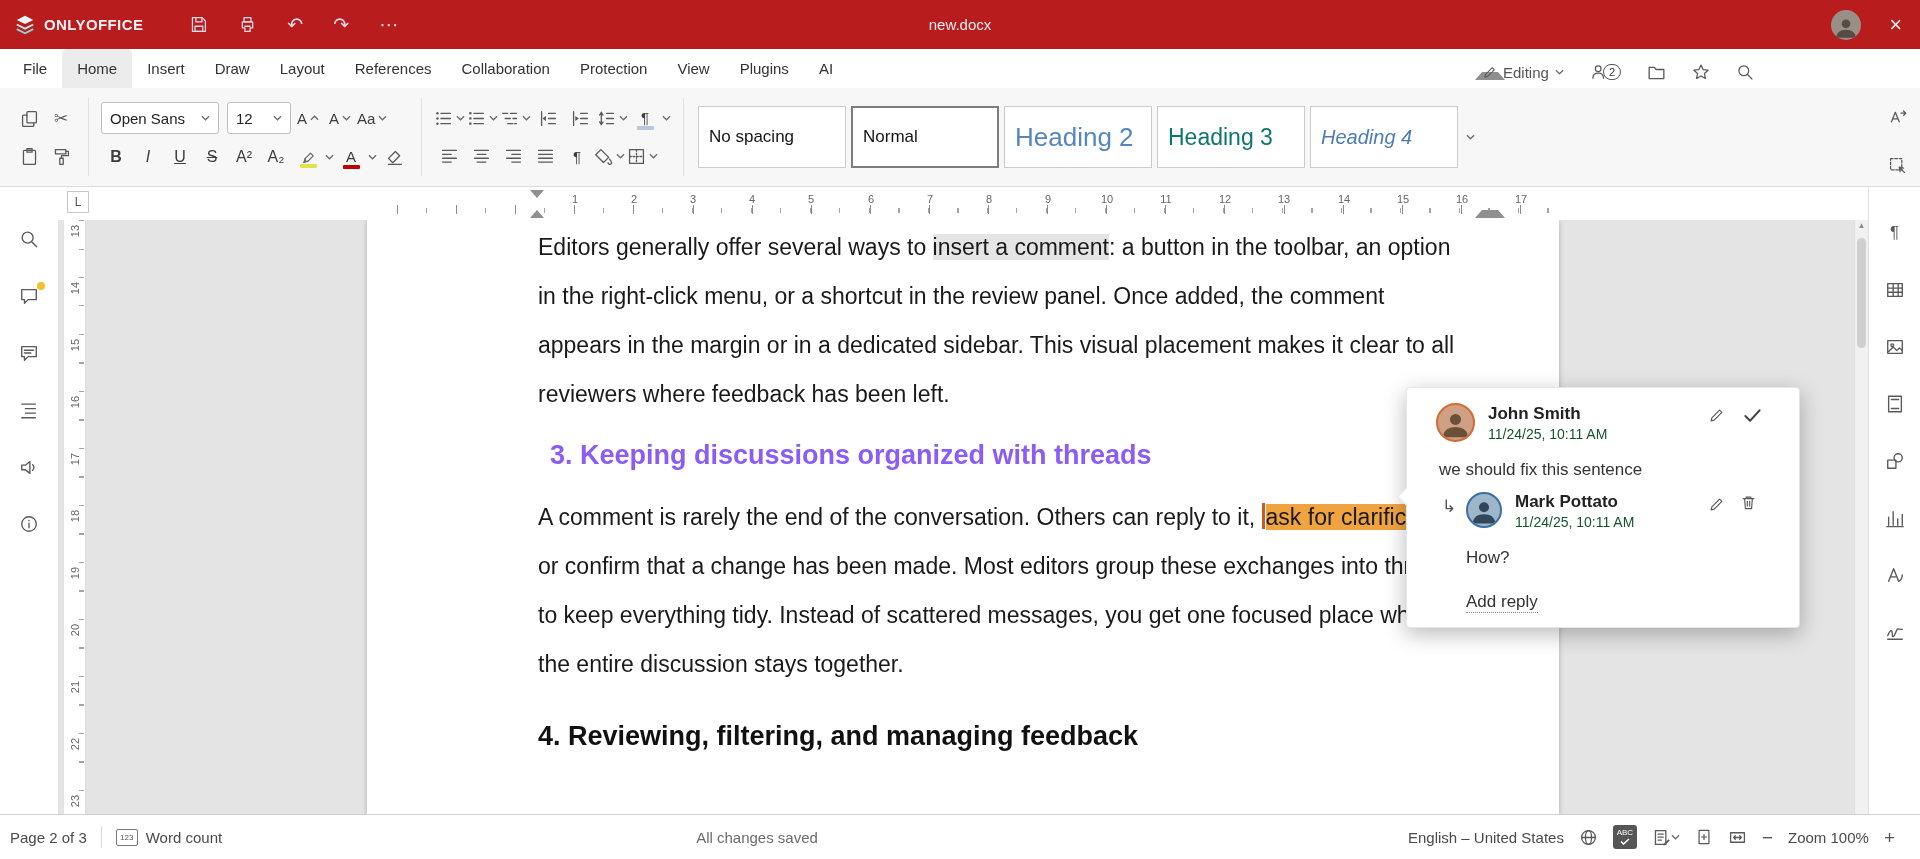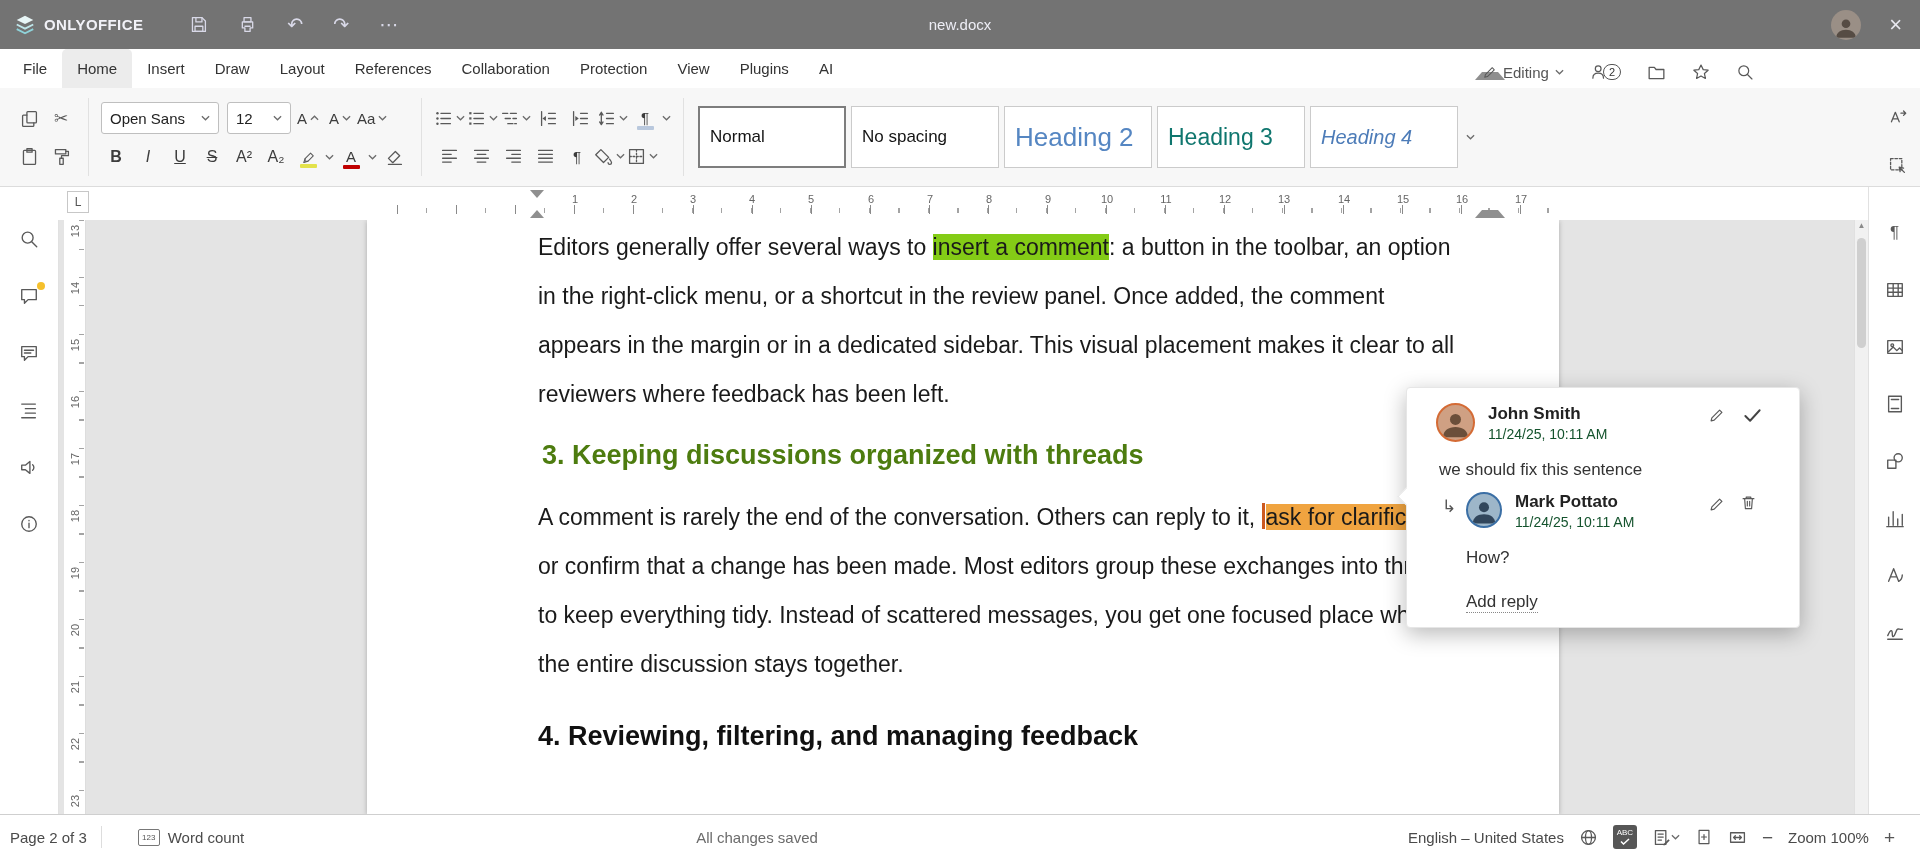--- a/index.html
+++ b/index.html
@@ -10,21 +10,21 @@
     user-select:none;
   }
   
   .ic { stroke:#595959; fill:none; stroke-width:1.5; stroke-linecap:round; stroke-linejoin:round; }
   .ic.w { stroke:#d9d9e8; }
   .chev { width:9px; height:6px; stroke:#6b6b6b; fill:none; stroke-width:1.4; }
   .uic { font-size:17px; color:#595959; line-height:1; }
   .wic { color:#d9d9e8; font-size:19px; line-height:1; }
 
   
-  .titlebar { position:absolute; left:0; top:0; right:0; height:49px; background:#737373;
+  .titlebar { position:absolute; left:0; top:0; right:0; height:49px; background:#b91c1c;
     display:flex; align-items:center; color:#fff; z-index:50; }
   .tb-logo { display:flex; align-items:center; gap:8px; padding-left:14px; }
   .logo-text { font-size:15px; font-weight:bold; letter-spacing:.4px; color:#f2f2f8; }
   .tb-actions { display:flex; align-items:center; gap:30px; margin-left:46px; }
   .tbtn { background:none; border:none; cursor:pointer; display:flex; align-items:center; justify-content:center; }
   .tb-doc { position:absolute; left:50%; transform:translateX(-50%); font-size:15px; color:#eeeef6; }
   .tb-right { margin-left:auto; display:flex; align-items:center; gap:28px; padding-right:18px; }
   .avatar { border-radius:50%; overflow:hidden; display:flex; align-items:flex-end; justify-content:center; }
   .av-lg { width:30px; height:30px; background:#9a8f86; }
   .tb-close { color:#e8e8f0; font-size:22px; line-height:1; }
@@ -100,23 +100,23 @@
   .rail-btn { position:relative; width:26px; height:22px; background:none; border:none; cursor:pointer;
     display:flex; align-items:center; justify-content:center; }
   .dot { position:absolute; top:-3px; right:-3px; width:8px; height:8px; border-radius:50%; background:#f5c02c; }
 
   
   .docarea { position:absolute; left:59px; right:52px; top:220px; bottom:45px; background:#e4e4e4; overflow:hidden; }
   .page { position:absolute; left:308px; top:0; width:1192px; height:100%; background:#fff;
     box-shadow:0 1px 5px rgba(0,0,0,.25); cursor:text; }
   .pagetext { padding:3px 90px 0 171px; font-size:23px; line-height:49px; color:#1a1a1a; }
   .docp { margin:0; }
-  .doch3 { font-size:27px; font-weight:bold; color:#4d7c0f; margin:16px 4px 18px; line-height:40px; }
+  .doch3 { font-size:27px; font-weight:bold; color:#8b5cf6; margin:16px 12px 18px; line-height:40px; }
   .doch4 { font-size:27px; font-weight:bold; color:#111; margin:27px 0 16px; line-height:40px; }
-  .hl-y { background:#84cc16; }
+  .hl-y { background:#e5e5e5; }
   .hl-o { background:#f0a440; }
   .caret { display:inline-block; width:3px; height:26px; background:#cc5a21; vertical-align:-4px; margin-right:1px; }
   .scroll { position:absolute; right:0; top:0; bottom:0; width:14px; background:#f1f1f1; border-left:1px solid #e0e0e0; }
   .scrollup { position:absolute; top:1px; left:0; right:0; text-align:center; font-size:8px; color:#8a8a8a; cursor:pointer; }
   .thumb { position:absolute; left:2px; right:2px; top:18px; height:110px; background:#cfcfcf; border-radius:5px; cursor:pointer; }
 
   
   .popup { position:absolute; left:1406px; top:387px; width:394px; height:241px; background:#fff;
     border:1px solid #e6e6e6; border-radius:4px; box-shadow:0 6px 22px rgba(0,0,0,.28); z-index:60; }
   .popup-arrow { position:absolute; left:-7px; top:102px; width:13px; height:13px; background:#fff;
@@ -129,21 +129,21 @@
   .p-ic { position:absolute; background:none; border:none; cursor:pointer; display:flex; align-items:center; justify-content:center; }
   .reply-arrow { position:absolute; left:35px; top:108px; font-size:17px; color:#555; }
   .add-reply { position:absolute; left:59px; top:204px; font-size:17px; color:#333; background:none; border:none;
     border-bottom:1px dotted #888; cursor:pointer; padding:0; font-family:"Liberation Sans", sans-serif; }
 
   
   .statusbar { position:absolute; left:0; right:0; bottom:0; height:45px; background:#fff; border-top:1px solid #cfcfcf;
     display:flex; align-items:center; font-size:15px; color:#4a4a4a; z-index:50; }
   .sb-left { display:flex; align-items:center; gap:14px; margin-left:10px; }
   .sdiv { width:1px; height:22px; background:#ddd; }
-  .wc-group { display:flex; align-items:center; gap:8px; cursor:pointer;margin-left:22px; }
+  .wc-group { display:flex; align-items:center; gap:8px; cursor:pointer; }
   .wc-ic { width:22px; height:17px; border:1px solid #777; border-radius:2px; font-size:8px; color:#555;
     display:flex; align-items:center; justify-content:center; }
   .sb-center { position:absolute; left:757px; transform:translateX(-50%); color:#6b6b6b; }
   .sb-right { margin-left:auto; display:flex; align-items:center; gap:15px; padding-right:25px; }
   .spell-btn { width:24px; height:24px; background:#565656; border:none; border-radius:3px; color:#fff;
     display:flex; flex-direction:column; align-items:center; justify-content:center; font-size:8px; line-height:1.1; cursor:pointer; }
   .zoomtxt { color:#4a4a4a; }
   .sb-sym { background:none; border:none; font-size:19px; color:#555; cursor:pointer; line-height:1; }
   .lang { cursor:pointer; }
 </style>
@@ -446,25 +446,25 @@
             </svg>
           <svg class="chev" viewBox="0 0 10 6">
               <path d="M1 1l4 4 4-4"></path>
             </svg>
         </button>
       </div>
     </div>
     <div class="vdiv"></div>
 
     <div class="styles">
+      <div class="sbox">
+          <span class="s-nospace">No spacing</span>
+        </div>
       <div class="sbox sel">
           <span class="s-normal">Normal</span>
-        </div>
-      <div class="sbox">
-          <span class="s-nospace">No spacing</span>
         </div>
       <div class="sbox">
           <span class="s-h2">Heading 2</span>
         </div>
       <div class="sbox">
           <span class="s-h3">Heading 3</span>
         </div>
       <div class="sbox">
           <span class="s-h4">Heading 4</span>
         </div>

